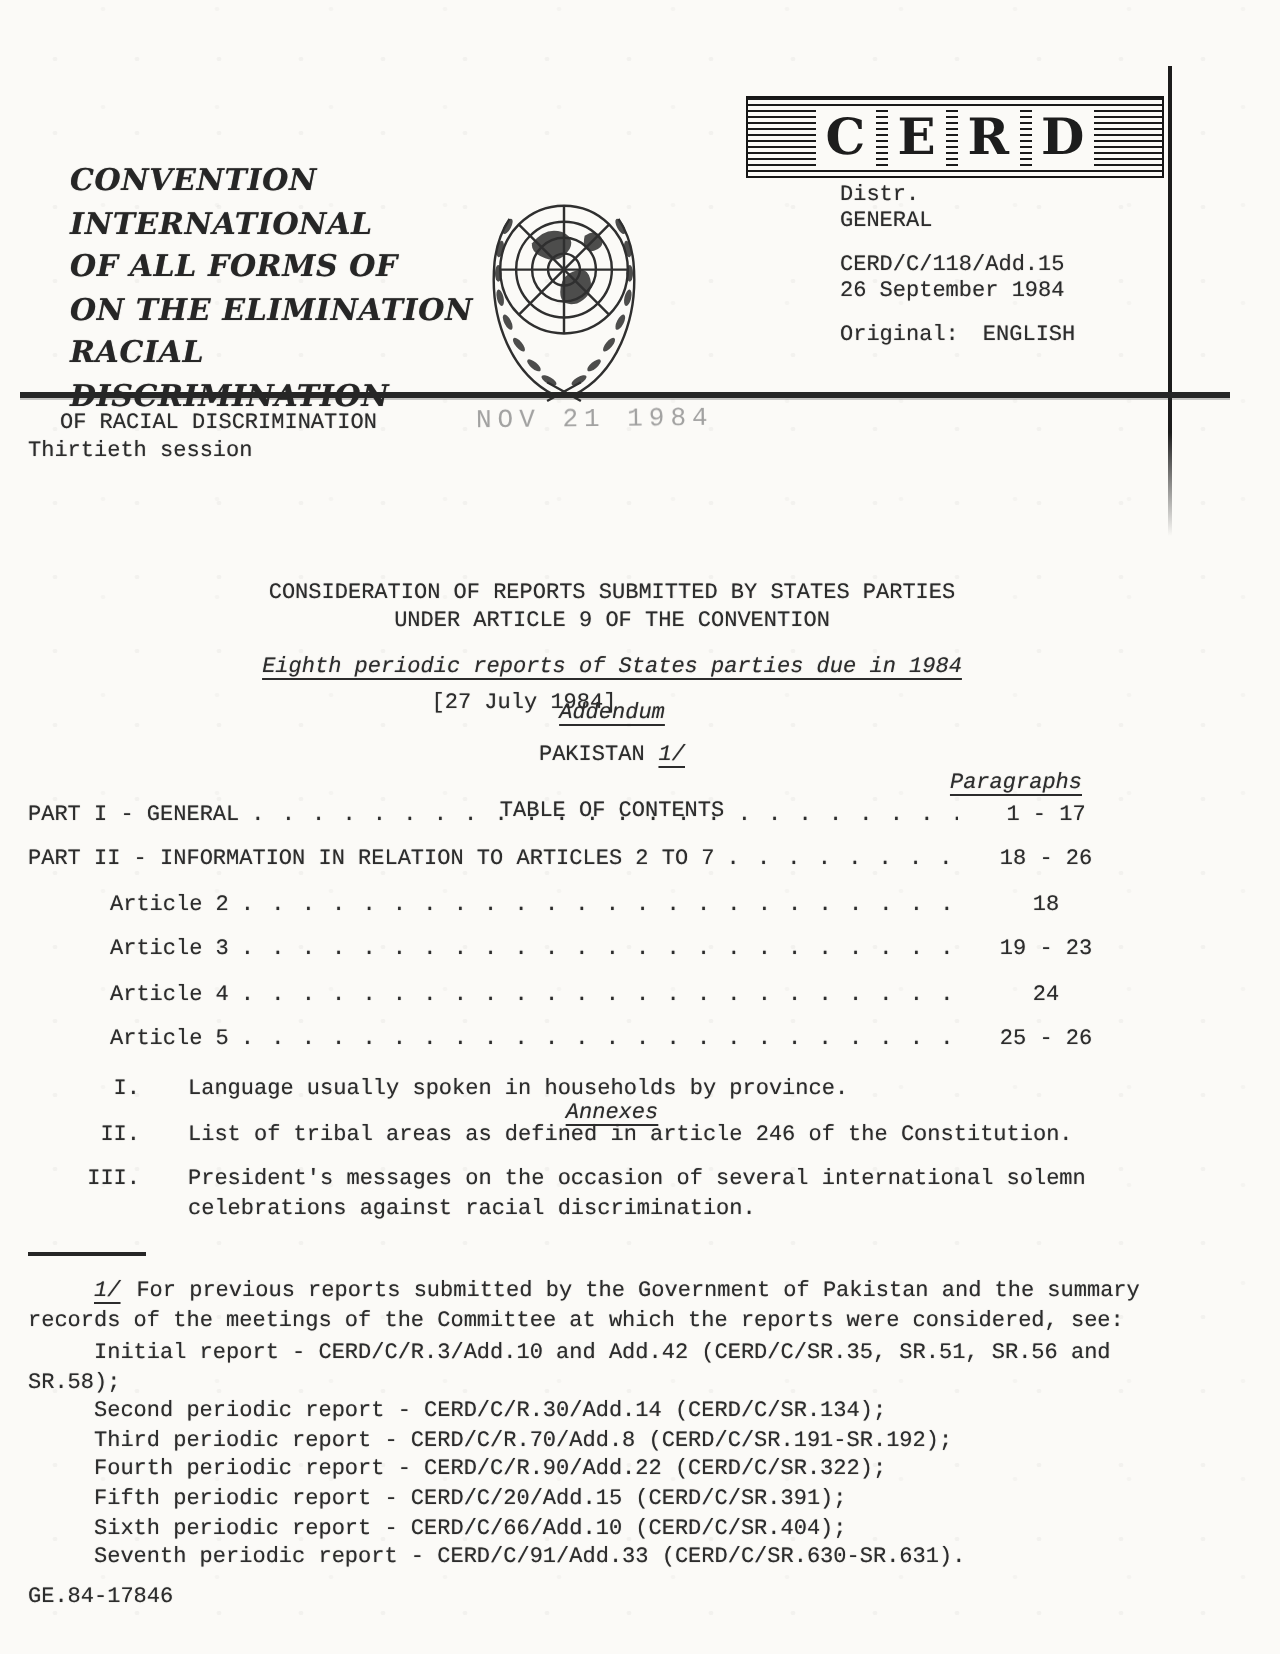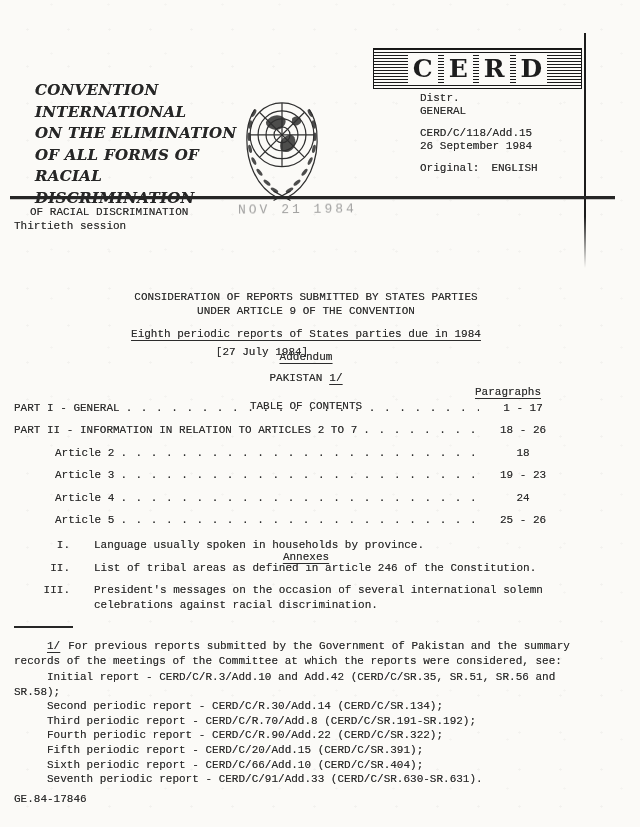--- a/index.html
+++ b/index.html
@@ -10,21 +10,21 @@
       radial-gradient(rgba(60,60,55,0.045) 1px, transparent 1.4px),
       radial-gradient(rgba(60,60,55,0.03) 1px, transparent 1.4px);
     background-size:41px 37px,57px 49px;
     background-position:7px 11px,23px 29px;
     overflow:hidden;
     font-family:"Liberation Mono","DejaVu Sans Mono",monospace;
     color:#2c2c2c;
     font-size:11px;
   }
   .ink{text-shadow:0 0 0.5px rgba(40,40,40,0.55);}
-  .u{text-decoration:underline;text-underline-offset:2.5px;text-decoration-thickness:1px;}
+  .u{text-decoration:underline;text-underline-offset:2.5px;text-decoration-thickness:1px;font-style:italic;}
   .abs{position:absolute;}
 
   
   .letterhead{left:35px;top:80px;width:220px;
     font-family:"DejaVu Serif","Liberation Serif",serif;
     font-style:italic;font-weight:700;font-size:15px;line-height:21.5px;
     letter-spacing:0.3px;color:#262626;}
   .un-emblem{left:238px;top:86px;}
   .cerd-banner{left:373px;top:48px;width:207px;height:39px;
     border:1px solid #161616;
@@ -79,22 +79,22 @@
   svg .leaf{fill:#2f2f2f;opacity:.85;}
 </style>
 </head>
 <body>
 
 <div class="page">
 
   <div class="abs letterhead ink">
     <div>CONVENTION</div>
     <div>INTERNATIONAL</div>
+    <div>OF ALL FORMS OF</div>
     <div>ON THE ELIMINATION</div>
-    <div>OF ALL FORMS OF</div>
     <div>RACIAL DISCRIMINATION</div>
   </div>
 
   <div class="abs un-emblem">
     <svg width="88" height="122" viewBox="0 0 90 130">
       <g class="stroke">
         <circle cx="45" cy="52" r="34"></circle>
         <circle cx="45" cy="52" r="25.5"></circle>
         <circle cx="45" cy="52" r="17"></circle>
         <circle cx="45" cy="52" r="8.5"></circle>

